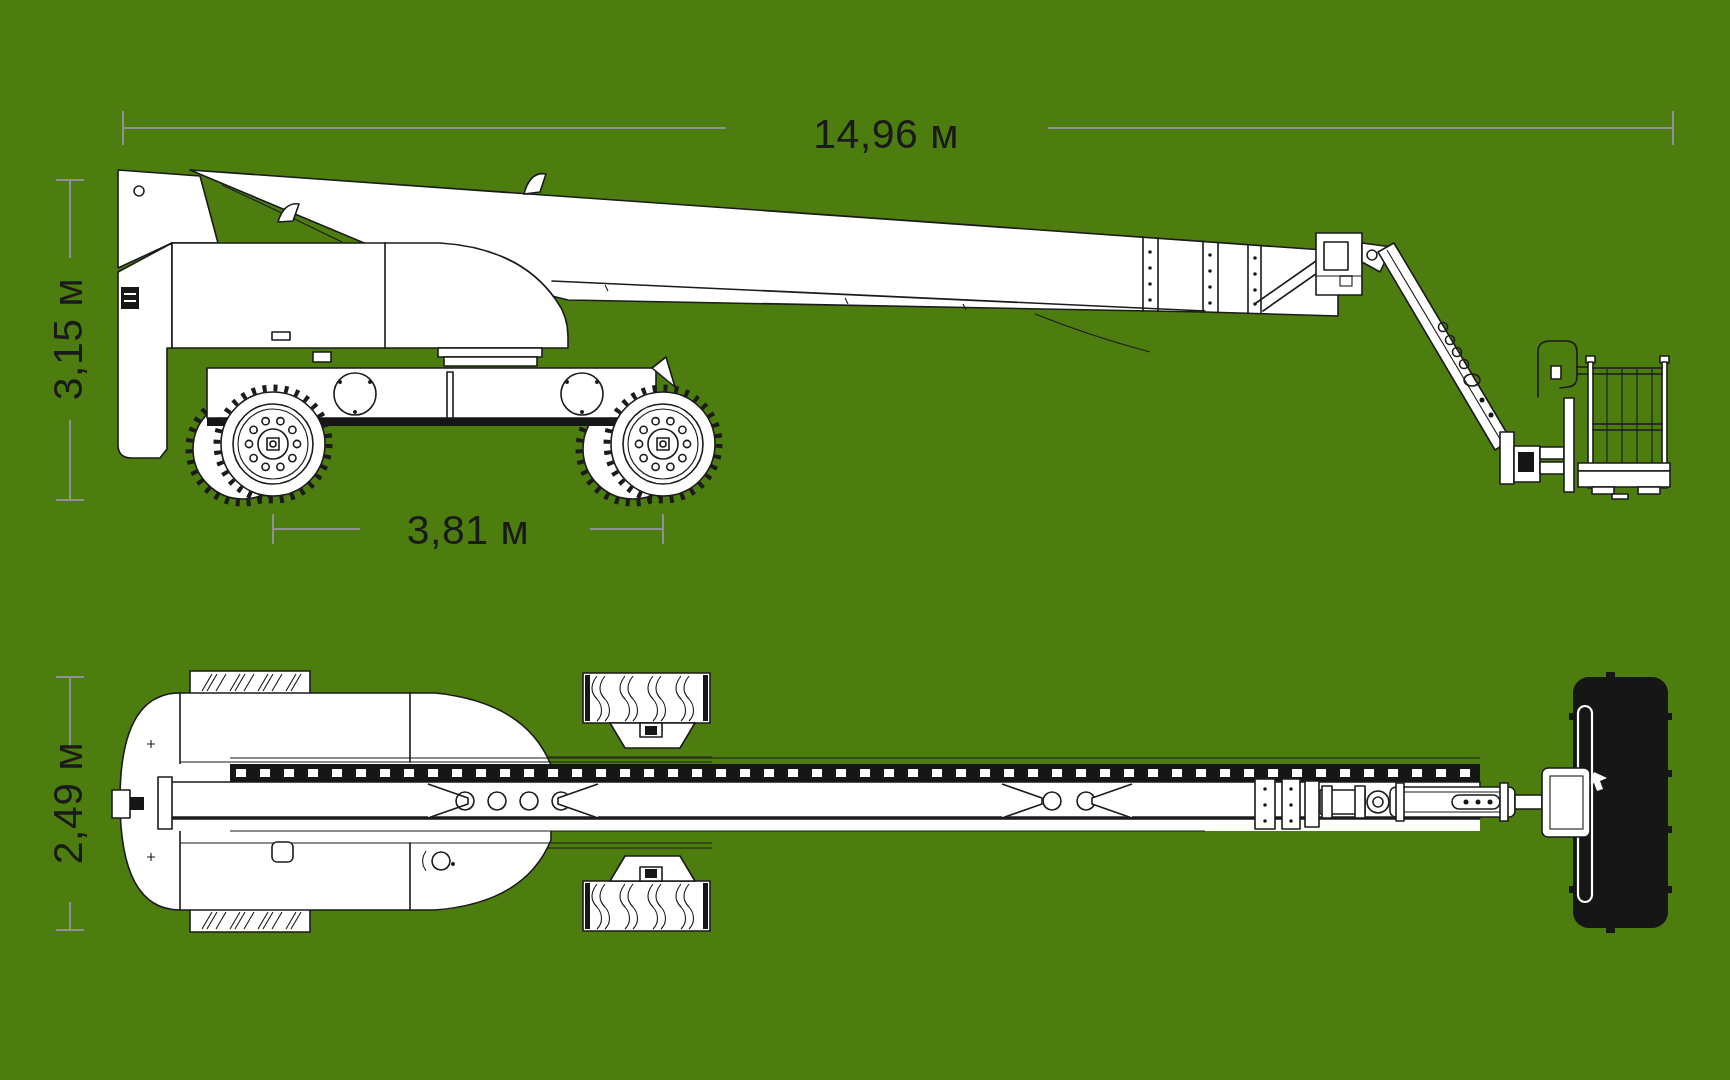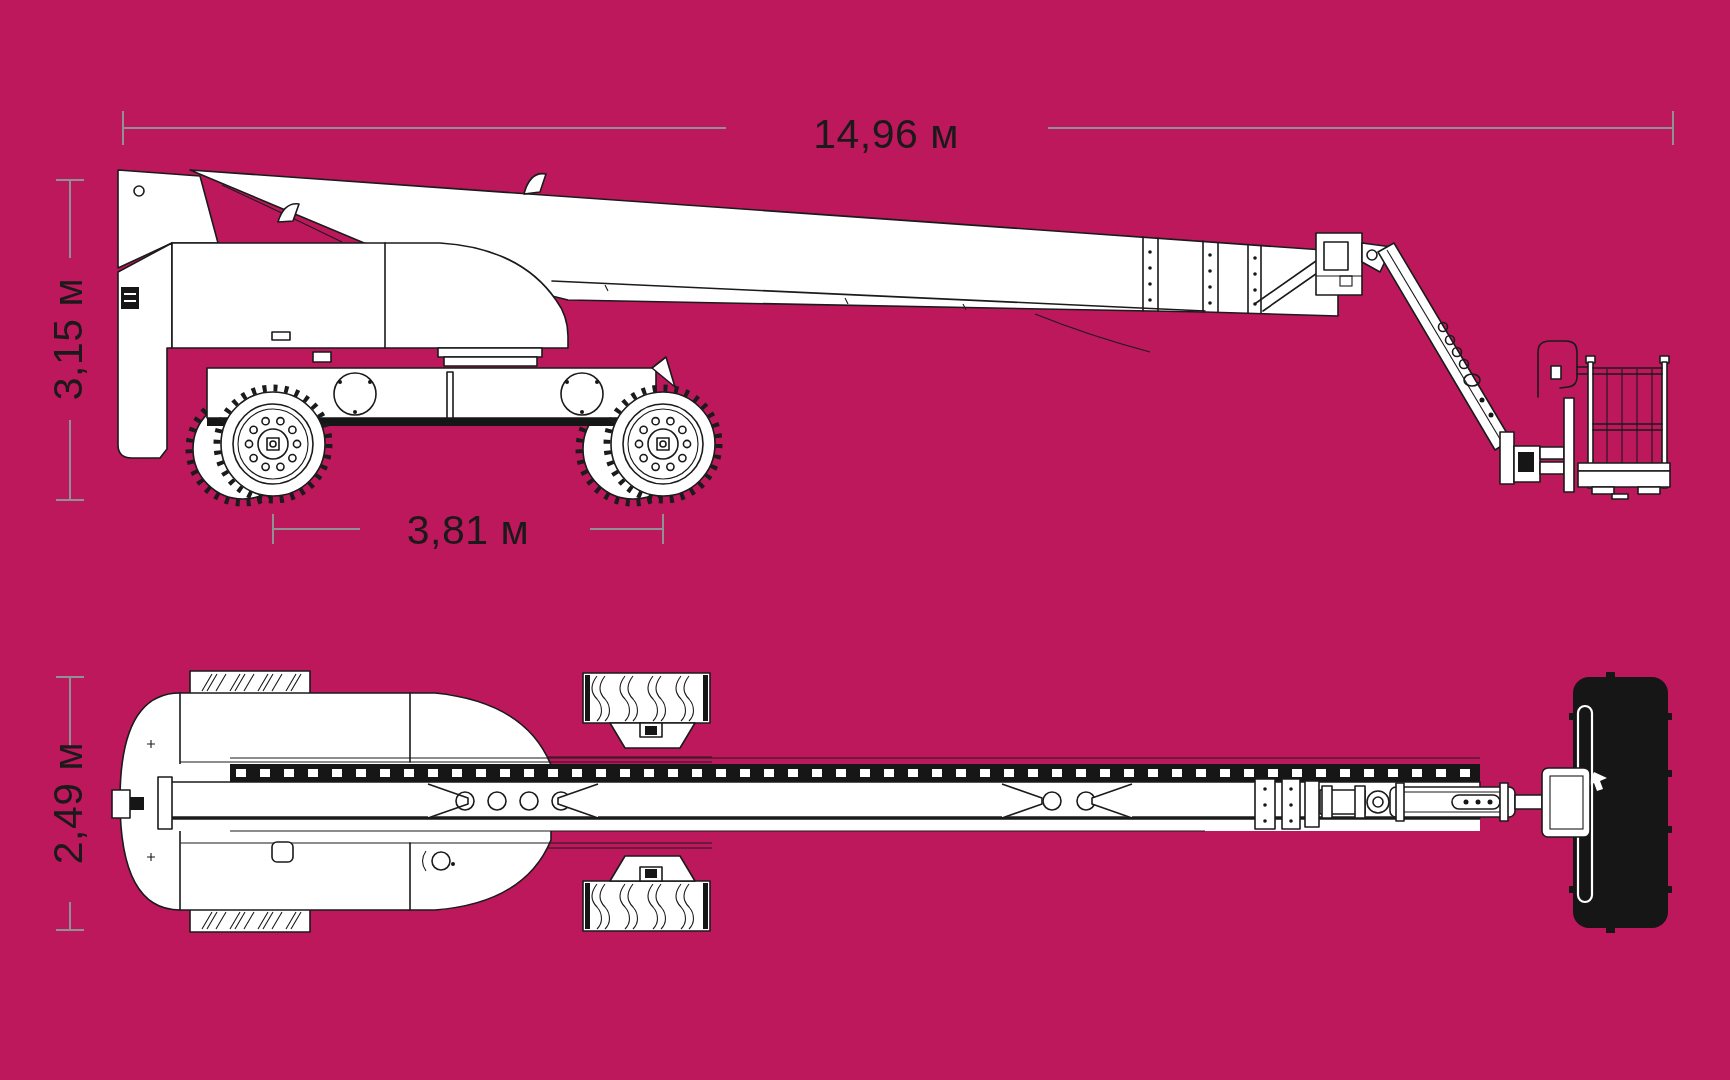--- a/index.html
+++ b/index.html
@@ -1,16 +1,16 @@
 <!DOCTYPE html>
 <html><head>
 <meta charset="utf-8">
 <style>
   html,body{margin:0;padding:0;background:#ffffff;}
-  .stage{position:relative;width:1730px;height:1080px;background:#be185d;overflow:hidden;
+  .stage{position:relative;width:1730px;height:1080px;background:#4d7c0f;overflow:hidden;
          font-family:"Liberation Sans",sans-serif;text-align:right;}
   svg{display:block}
   .ln{fill:none;stroke:#1b1b1b;stroke-width:1.6;stroke-linejoin:round;stroke-linecap:round}
   .lnw{fill:#ffffff;stroke:#1b1b1b;stroke-width:1.6;stroke-linejoin:round}
   .lnthin{fill:none;stroke:#1b1b1b;stroke-width:1.1}
   .heavy{fill:none;stroke:#1b1b1b;stroke-width:3.4}
   .blk{fill:#161616;stroke:none}
   .knob{fill:none;stroke:#1b1b1b;stroke-width:7;stroke-dasharray:4 7}
   .dimline{fill:none;stroke:#8f9194;stroke-width:2}
   .dimtxt{font-family:"Liberation Sans",sans-serif;font-size:41px;fill:#1a1a1a;letter-spacing:.5px}

